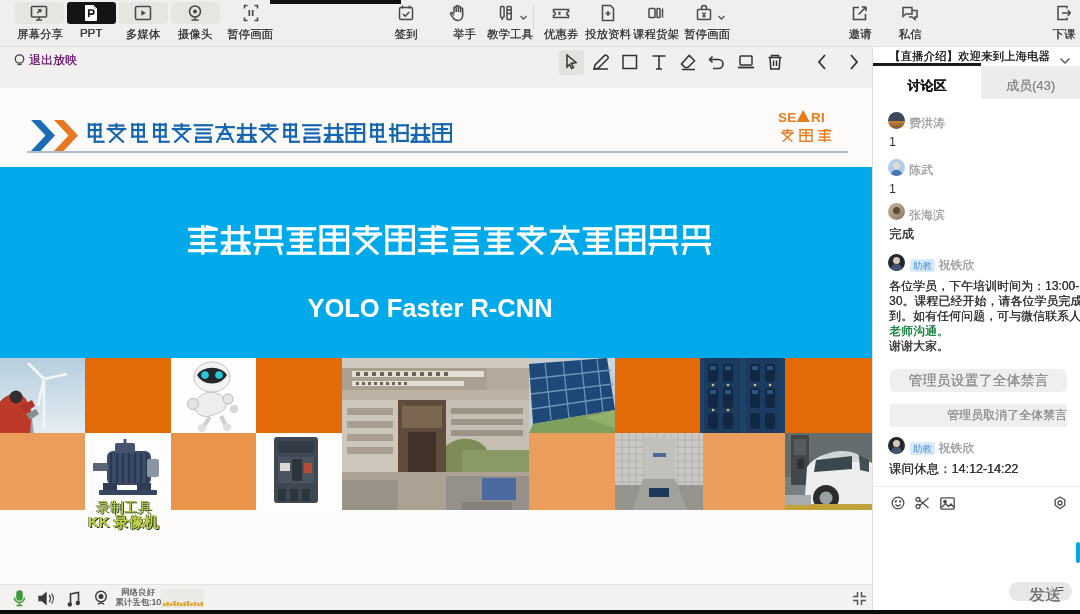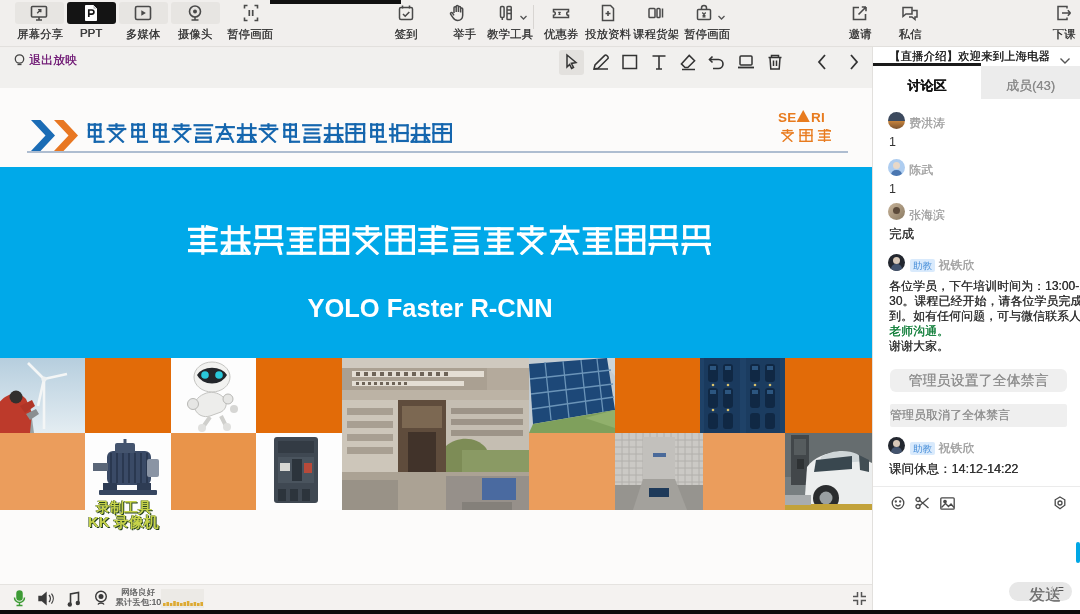--- a/index.html
+++ b/index.html
@@ -647,21 +647,21 @@
 <rect x="12" y="26" width="7" height="10" fill="#2e3234"></rect>
 <path d="M22 34c10-14 32-18 48-12l17 8v47H28l-8-14z" fill="#eceeee"></path>
 <path d="M36 24c10-7 26-8 36-3l9 7-46 4z" fill="#cfd6d8"></path>
 <path d="M31 27l36-4v13l-38 3z" fill="#39474f"></path>
 <path d="M74 22l10 5v12l-9-2z" fill="#424e54"></path>
 <circle cx="41" cy="65" r="13" fill="#2a2c2e"></circle>
       <circle cx="41" cy="65" r="6.5" fill="#9aa0a2"></circle>
 <path d="M0 71h87v6H0z" fill="#c2a23a"></path>
 <path d="M0 62h26v10H0z" fill="#a8acae"></path>
     </svg></div>
-<div class="ab cjk" style="left:96px;top:499px;font-size:14px;font-weight:bold;color:#c6d24a;text-shadow:1px 1px 0 #26421e,-0.5px -0.5px 0 #26421e">录制工具</div>
+<div class="ab cjk" style="left:96px;top:499px;font-size:14px;font-weight:normal;color:#c6d24a;text-shadow:1px 1px 0 #26421e,-0.5px -0.5px 0 #26421e">录制工具</div>
 <div class="ab cjk" style="left:88px;top:513px;font-size:15px;font-weight:bold;color:#c6d24a;text-shadow:1px 1px 0 #26421e,-0.5px -0.5px 0 #26421e">KK 录像机</div>
 <div class="ab" style="left:0;top:584px;width:872px;height:27px;background:#f4f2f0;border-top:1px solid #e5e3e0"></div>
 <div class="ab" style="left:13px;top:590px;width:13px;height:17px"><svg width="13" height="17" viewBox="0 0 13 17">
       <g fill="none" stroke="#3d9b35" stroke-width="1.5">
         <rect x="4" y="1" width="5" height="9" rx="2.5" fill="#3d9b35"></rect>
         <path d="M1.5 7.5a5 5 0 0 0 10 0M6.5 12.5v3M3.5 15.5h6"></path>
       </g>
     </svg></div>
 <div class="ab" style="left:37px;top:591px;width:17px;height:15px"><svg width="17" height="15" viewBox="0 0 17 15">
       <g fill="none" stroke="#3a3a3a" stroke-width="1.4">
@@ -739,21 +739,21 @@
       <div style="position:absolute;left:3px;top:10px;width:11px;height:7px;border-radius:5px 5px 0 0;background:#44546e"></div>
     </div>
   </div>
 <div class="ab" style="left:910px;top:257px;font-size:12px;color:#a2a2a2"><span style="background:#d9eafc;color:#4a90d9;font-size:9.5px;padding:1px 3px;border-radius:2px">助教</span> <span class="cjk">祝铁欣</span></div>
 <div class="ab cjk" style="left:889px;top:278px;white-space:nowrap;font-size:12px;color:#333">各位学员，下午培训时间为：13:00-15:</div>
 <div class="ab cjk" style="left:889px;top:293px;white-space:nowrap;font-size:12px;color:#333">30。课程已经开始，请各位学员完成签</div>
 <div class="ab cjk" style="left:889px;top:308px;white-space:nowrap;font-size:12px;color:#333">到。如有任何问题，可与微信联系人-张</div>
 <div class="ab cjk" style="left:889px;top:323px;white-space:nowrap;font-size:12px;color:#15803d">老师沟通。</div>
 <div class="ab cjk" style="left:889px;top:338px;white-space:nowrap;font-size:12px;color:#333">谢谢大家。</div>
 <div class="ab cjk" style="left:890px;top:369px;width:177px;height:23px;background:#efefef;border-radius:6px;text-align:center;font-size:14px;color:#909090;line-height:23px">管理员设置了全体禁言</div>
-<div class="ab cjk" style="left:890px;top:404px;width:177px;height:23px;background:#efefef;border-radius:2px;text-align:left;font-size:12px;color:#909090;line-height:23px">管理员取消了全体禁言</div>
+<div class="ab cjk" style="left:890px;top:404px;width:177px;height:23px;background:#efefef;border-radius:2px;text-align:right;font-size:12px;color:#909090;line-height:23px">管理员取消了全体禁言</div>
 <div class="ab" style="left:888px;top:437px;width:17px;height:17px;border-radius:50%;overflow:hidden">
     <div style="width:17px;height:17px;background:#23272f;position:relative">
       <div style="position:absolute;left:5px;top:2.5px;width:7px;height:7px;border-radius:50%;background:#d8c8b8"></div>
       <div style="position:absolute;left:3px;top:10px;width:11px;height:7px;border-radius:5px 5px 0 0;background:#44546e"></div>
     </div>
   </div>
 <div class="ab" style="left:910px;top:440px;font-size:12px;color:#a2a2a2"><span style="background:#d9eafc;color:#4a90d9;font-size:9.5px;padding:1px 3px;border-radius:2px">助教</span> <span class="cjk">祝铁欣</span></div>
 <div class="ab cjk" style="left:889px;top:461px;font-size:12.5px;color:#333">课间休息：14:12-14:22</div>
 <div class="ab" style="left:873px;top:486px;width:207px;height:1px;background:#ebebeb"></div>
 <div class="ab" style="left:891px;top:496px;width:14px;height:14px"><svg width="14" height="14" viewBox="0 0 14 14">

